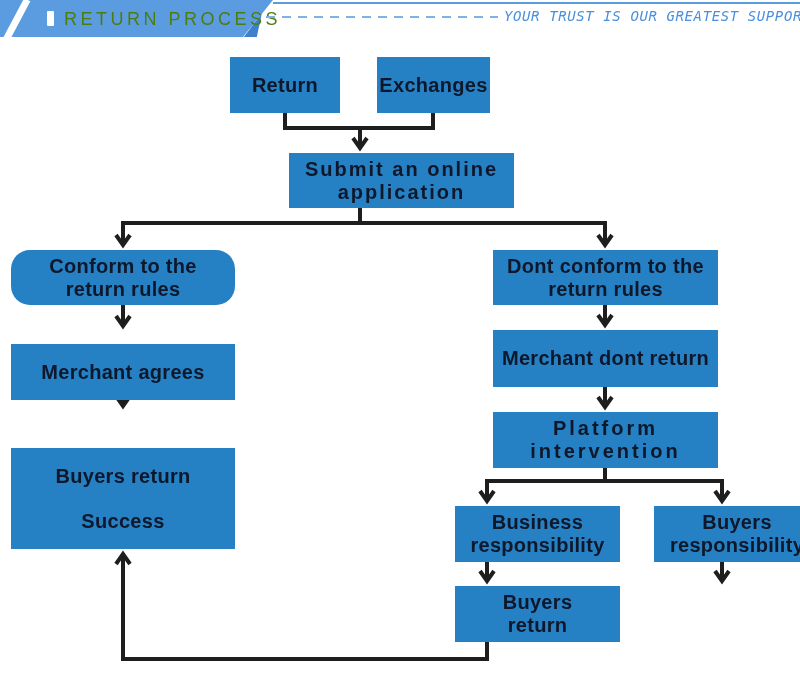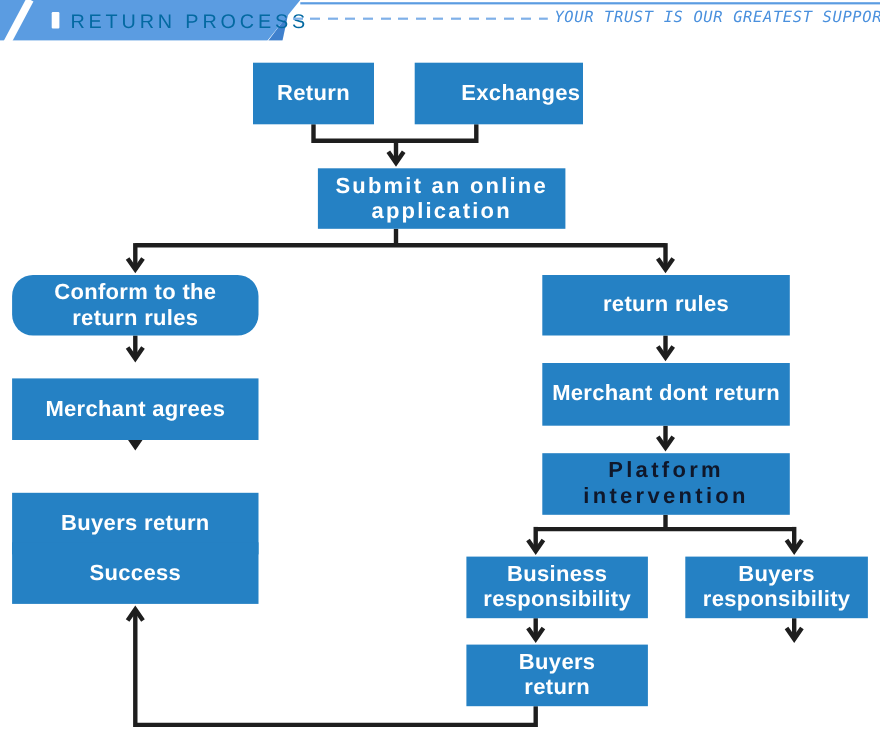--- a/index.html
+++ b/index.html
@@ -17,45 +17,45 @@
     clip-path:polygon(63% 35%,3% 100%,46% 100%);
   }
   .banner-slash{
     position:absolute;left:13px;top:-3px;width:7px;height:46px;background:#ffffff;
     transform:rotate(28deg);
   }
   .banner-bar{
     position:absolute;left:47px;top:11px;width:7px;height:15px;background:#ffffff;border-radius:1px;
   }
   .banner-title{
-    position:absolute;left:64px;top:9px;color:#0369a1;font-size:18px;letter-spacing:3.5px;
+    position:absolute;left:64px;top:9px;color:#4d7c0f;font-size:18px;letter-spacing:3.5px;
     white-space:nowrap;font-weight:400;
   }
   .top-line{
     position:absolute;left:273px;top:2px;width:527px;height:2px;background:#5b9ce1;
   }
   .dashed-line{
     position:absolute;left:266px;top:16px;width:232px;height:2px;
     background:repeating-linear-gradient(90deg,#7fb0e8 0 9px,transparent 9px 16px);
   }
   .slogan{
     position:absolute;left:504px;top:8px;color:#4a90dd;font-size:14px;font-style:italic;
     font-family:"DejaVu Sans Mono",monospace;letter-spacing:0.6px;white-space:nowrap;
   }
   
   .connectors{position:absolute;left:0;top:0;width:800px;height:680px;}
   .node{
-    position:absolute;background:#2581c4;color:#ffffff;font-weight:bold;font-size:20px;
+    position:absolute;background:#2581c4;color:#0f172a;font-weight:bold;font-size:20px;
     display:flex;flex-direction:column;align-items:center;justify-content:center;
     text-align:center;line-height:23px;letter-spacing:0.3px;
   }
   .node span{white-space:nowrap;}
   .node.spaced{letter-spacing:2px;margin-left:42px;}
   .node.dark-text{color:#0f172a;letter-spacing:3px;}
-  .node.small{font-size:20px;}
+  .node.small{font-size:20px;margin-left:31px;}
 </style>
 </head>
 <body>
 
 <div class="stage">
 
   <div>
     <div class="top-line"></div>
     <div class="banner-fold"></div>
     <div class="banner-shape"></div>
@@ -89,21 +89,21 @@
     <path d="M722,479 L722,501" marker-end="url(#arrow)"></path>
     <path d="M487,562 L487,581" marker-end="url(#arrow)"></path>
     <path d="M722,562 L722,581" marker-end="url(#arrow)"></path>
     <path d="M487,642 L487,659 L123,659 L123,554" marker-end="url(#arrow)"></path>
   </svg>
 
   <div class="node" style="left:230px;top:57px;width:110px;height:56px;">
     <span>Return</span>
   </div>
 
-  <div class="node" style="left:377px;top:57px;width:113px;height:56px;padding-left:40px;">
+  <div class="node" style="left:377px;top:57px;width:113px;height:56px;">
     <span>Exchanges</span>
   </div>
 
   <div class="node spaced" style="left:247px;top:153px;width:225px;height:55px;">
     <span>Submit an online</span>
     <span>application</span>
   </div>
 
   <div class="node" style="left:11px;top:250px;width:224px;height:55px;border-radius:19px;">
     <span>Conform to the</span>
@@ -116,20 +116,21 @@
 
   <div class="node" style="left:11px;top:411px;width:224px;height:56px;margin-top:37px;">
     <span>Buyers return</span>
   </div>
 
   <div class="node" style="left:11px;top:493px;width:224px;height:56px;">
     <span>Success</span>
   </div>
 
   <div class="node" style="left:493px;top:250px;width:225px;height:55px;">
+    <span>Dont conform to the</span>
     <span>return rules</span>
   </div>
 
   <div class="node" style="left:493px;top:330px;width:225px;height:57px;">
     <span>Merchant dont return</span>
   </div>
 
   <div class="node dark-text" style="left:493px;top:412px;width:225px;height:56px;">
     <span>Platform</span>
     <span>intervention</span>

